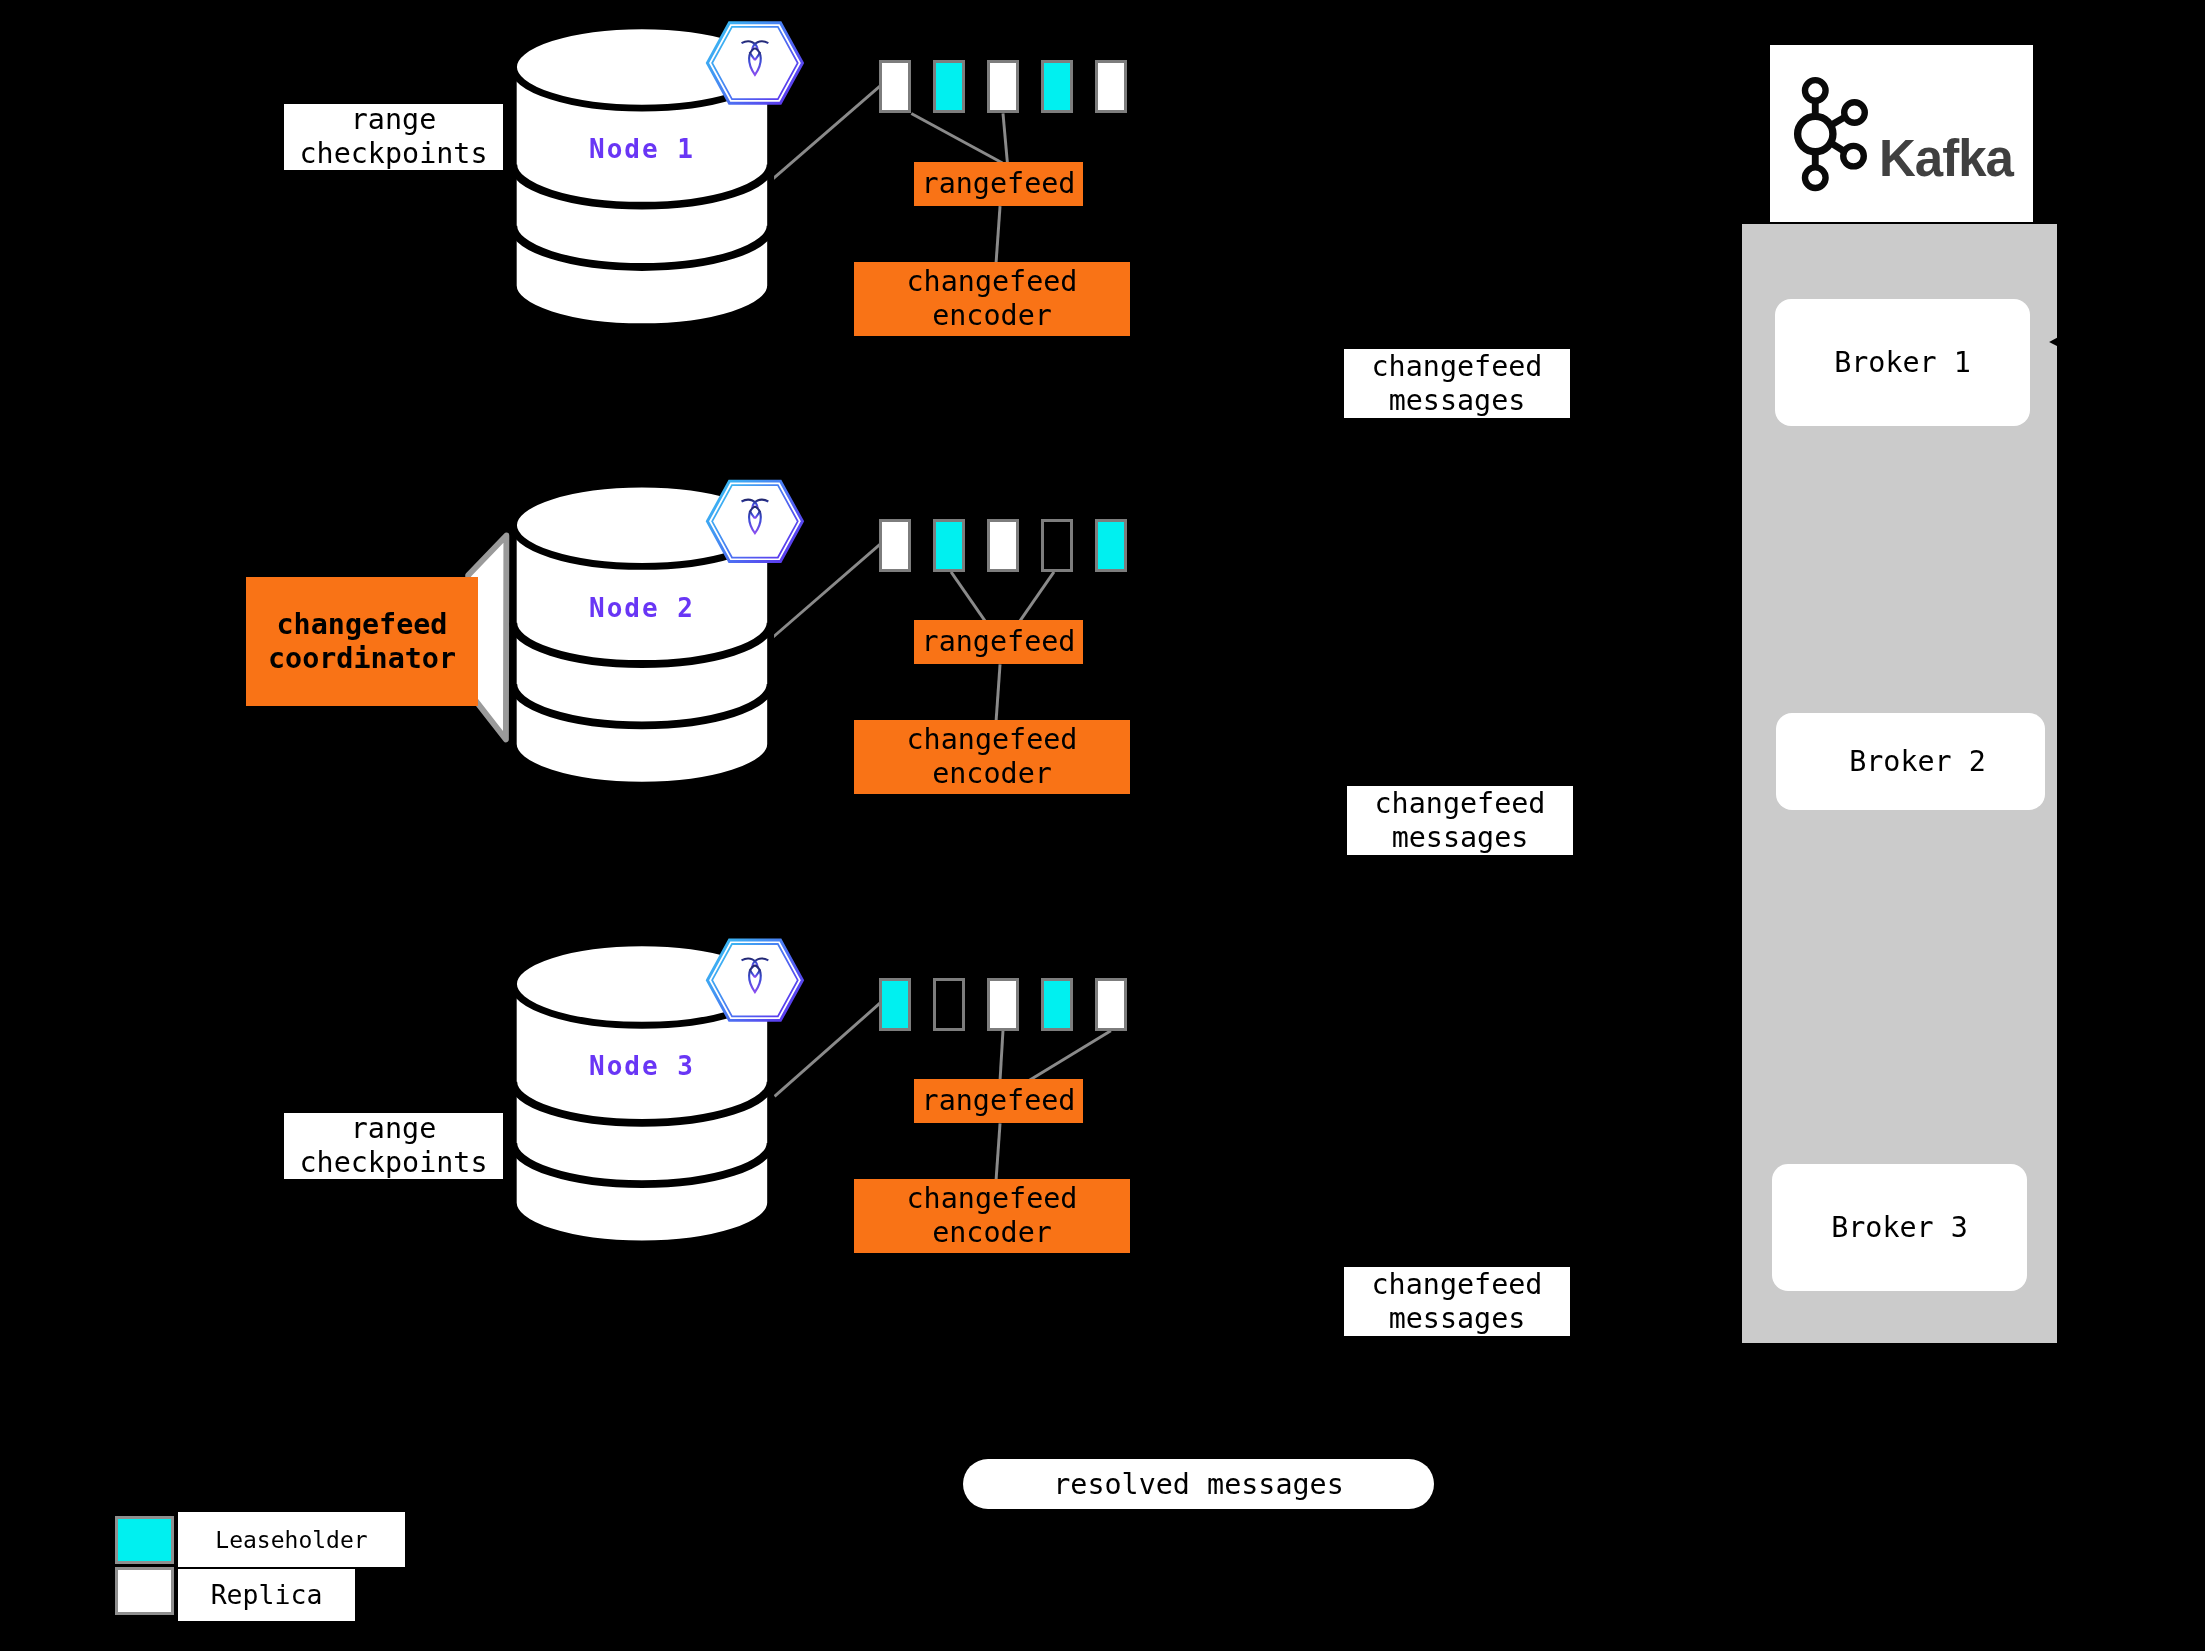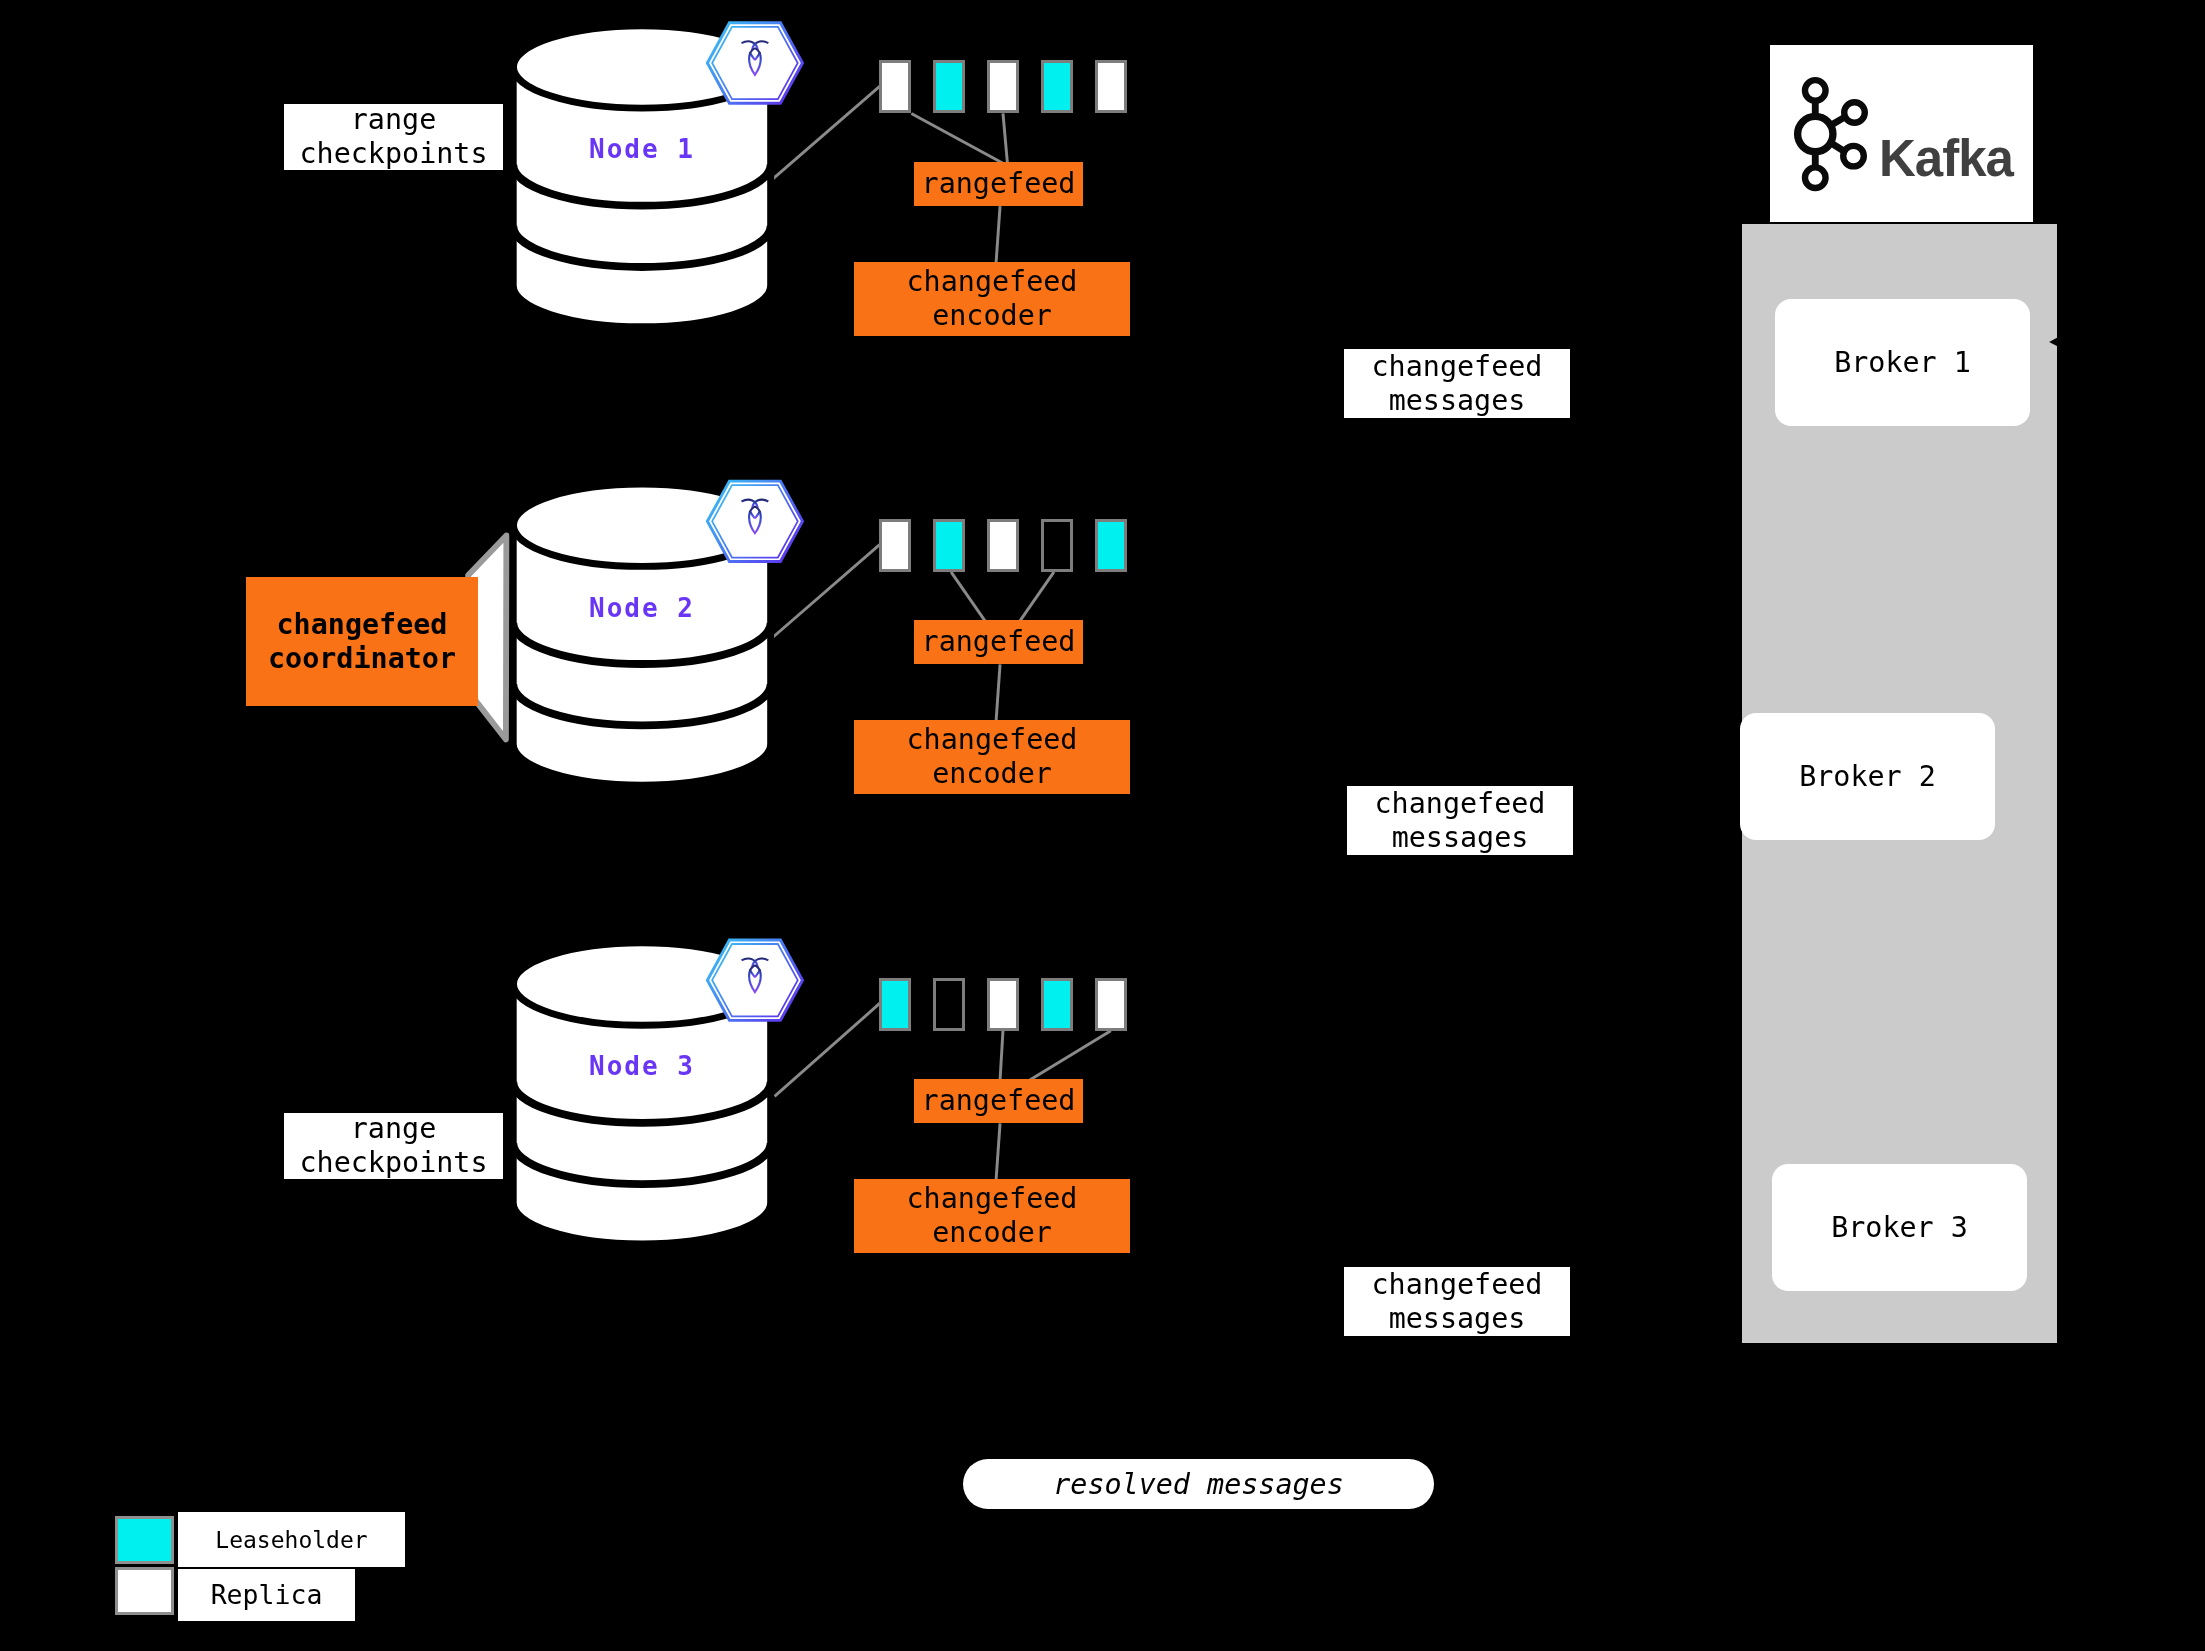--- a/index.html
+++ b/index.html
@@ -15,37 +15,37 @@
             font-size:26px;font-weight:700;letter-spacing:2px;background:transparent;}
   .broker{position:absolute;background:#fff;border-radius:16px;display:flex;align-items:center;
           justify-content:center;font-size:28.4px;color:#000;}
   .panel{position:absolute;background:#CBCBCB;}
   .kafkabox{position:absolute;background:#fff;}
   .kword{position:absolute;left:109px;top:0;height:227px;display:flex;align-items:center;
          font-family:"Liberation Sans", sans-serif;font-weight:700;font-size:51px;color:#404040;letter-spacing:-1px;}
   .rangerect{position:absolute;width:32px;height:53px;border:3.4px solid #7D7D7D;box-sizing:border-box;}
   .swatch{position:absolute;width:59px;height:48px;border:3.9px solid #8F8F8F;box-sizing:border-box;}
   .pill{position:absolute;background:#fff;border-radius:25px;display:flex;align-items:center;
-        justify-content:center;font-size:28.4px;color:#000;font-style:italic;}
+        justify-content:center;font-size:28.4px;color:#000;}
 </style>
 </head>
 <body>
 
 <div id="canvas">
 
   <div class="panel" style="left:1742px;top:224px;width:315px;height:1119px;"></div>
 
   <div class="kafkabox" style="left:1770px;top:45px;width:263px;height:177px;">
     <span class="kword">Kafka</span>
   </div>
 
   <div class="broker" style="left:1775px;top:299px;width:255px;height:127px;">
     <span>Broker 1</span>
   </div>
-  <div class="broker" style="left:1740px;top:713px;width:255px;height:127px;">
+  <div class="broker" style="left:1776px;top:713px;width:255px;height:97px;padding-left:14px;">
     <span>Broker 2</span>
   </div>
   <div class="broker" style="left:1772px;top:1164px;width:255px;height:127px;">
     <span>Broker 3</span>
   </div>
 
   <svg width="2205" height="1652" viewBox="0 0 4498 3369">
     <defs>
       <linearGradient id="hexGrad" x1="0" y1="0" x2="1" y2="0.7">
         <stop offset="0" stop-color="#35C9F2"></stop>

